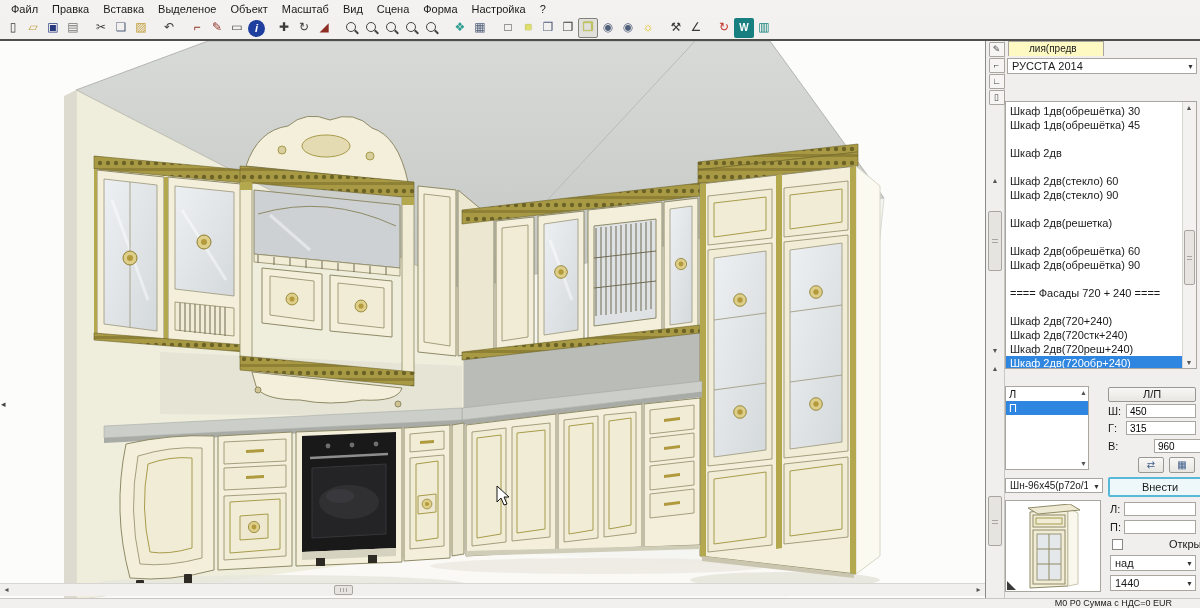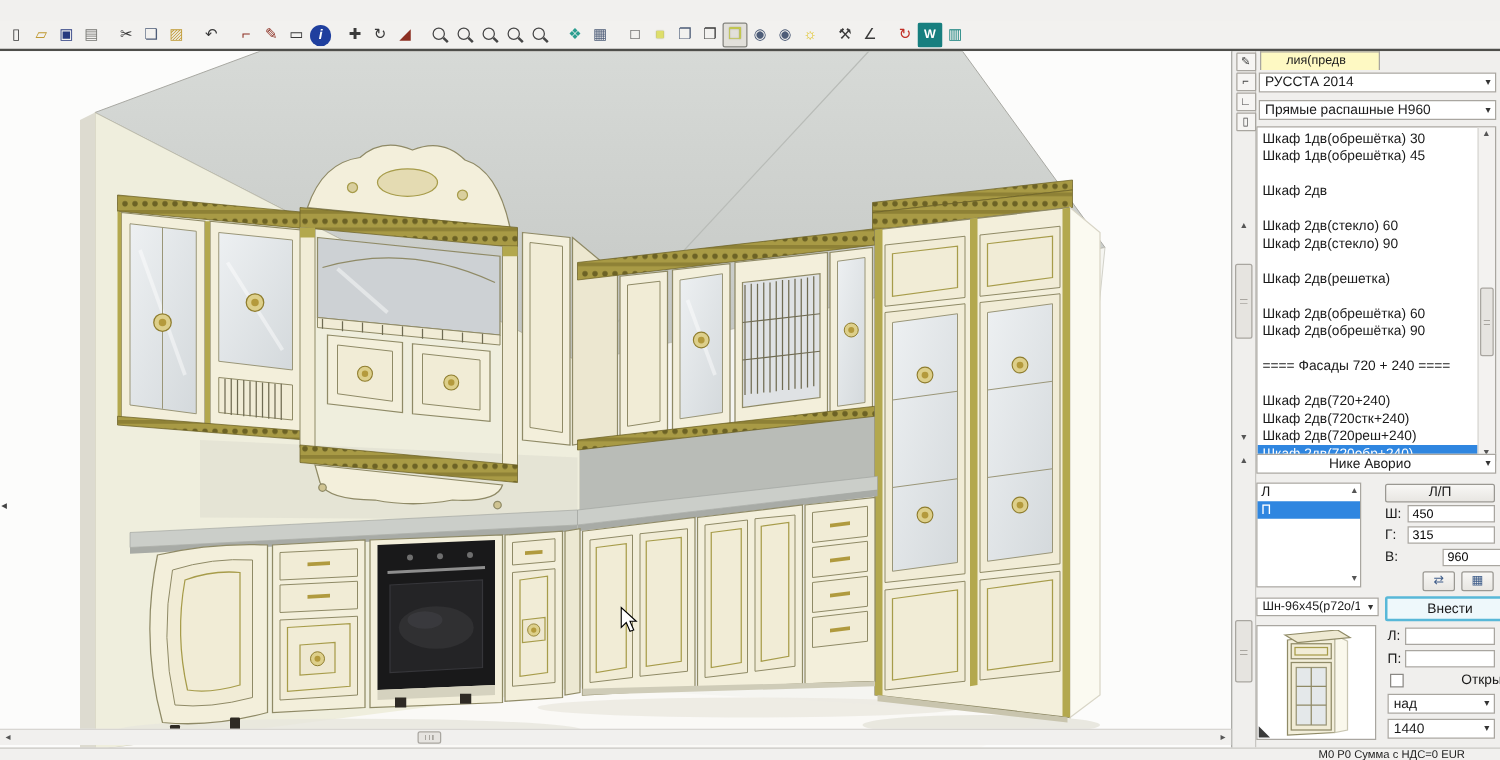--- a/index.html
+++ b/index.html
@@ -101,20 +101,34 @@
   .preview svg{position:absolute;left:16px;top:3px;}
   .resize-tri{position:absolute;left:1px;bottom:1px;width:0;height:0;
               border-left:9px solid #3a3a3a;border-top:9px solid transparent;}
   .cb{position:absolute;left:126px;top:498px;width:11px;height:11px;background:#fff;border:1px solid #8a8884;box-sizing:border-box;}
 </style>
 </head>
 <body>
 
 <div class="app">
 
+  <div class="menubar">
+
+  <span class="mitem">Файл</span>
+      <span class="mitem">Правка</span>
+      <span class="mitem">Вставка</span>
+      <span class="mitem">Выделеное</span>
+      <span class="mitem">Объект</span>
+      <span class="mitem">Масштаб</span>
+      <span class="mitem">Вид</span>
+      <span class="mitem">Сцена</span>
+      <span class="mitem">Форма</span>
+      <span class="mitem">Настройка</span>
+      <span class="mitem">?</span>
+    </div>
 
   <div class="tbar">
 
   <span class="ticon">▯</span>
       <span class="ticon amber">▱</span>
       <span class="ticon navy">▣</span>
       <span class="ticon gray">▤</span>
       <span class="ticon gap">✂</span>
       <span class="ticon slate">❏</span>
       <span class="ticon amber">▨</span>
@@ -414,24 +428,20 @@
       <span class="arr" style="top:324px;">▲</span>
       <div class="vthumb" style="top:455px;height:50px;"></div>
     </div>
 
     <div class="tab">лия(предв</div>
 
     <div class="dd" style="left:21px;top:17px;width:190px;">
       <span class="dd-v bold">РУССТА 2014</span>
       <span class="dd-a">▼</span>
     </div>
-    <div class="dd" style="left:21px;top:39px;width:190px;">
-      <span class="dd-v">Прямые распашные Н960</span>
-      <span class="dd-a">▼</span>
-    </div>
 
     <div class="list">
       <div class="list-inner">
 
       <div class="lrow">Шкаф 1дв(обрешётка) 30</div>
           <div class="lrow">Шкаф 1дв(обрешётка) 45</div>
           <div class="lrow"></div>
           <div class="lrow">Шкаф 2дв</div>
           <div class="lrow"></div>
           <div class="lrow">Шкаф 2дв(стекло) 60</div>
@@ -449,24 +459,20 @@
           <div class="lrow">Шкаф 2дв(720реш+240)</div>
           <div class="lrow sel">Шкаф 2дв(720обр+240)</div>
         </div>
       <div class="vscroll">
         <span class="vs-a" style="top:2px;">▲</span>
         <div class="vs-thumb"></div>
         <span class="vs-a" style="bottom:2px;">▼</span>
       </div>
     </div>
 
-    <div class="dd" style="left:19px;top:322px;width:192px;">
-      <span class="dd-v center">Нике Аворио</span>
-      <span class="dd-a">▼</span>
-    </div>
 
     <div class="lbox">
       <div>
 
       <div class="lrow">Л</div>
           <div class="lrow sel">П</div>
         </div>
       <span class="lbox-a" style="top:2px;">▲</span>
       <span class="lbox-a" style="bottom:2px;">▼</span>
     </div>

